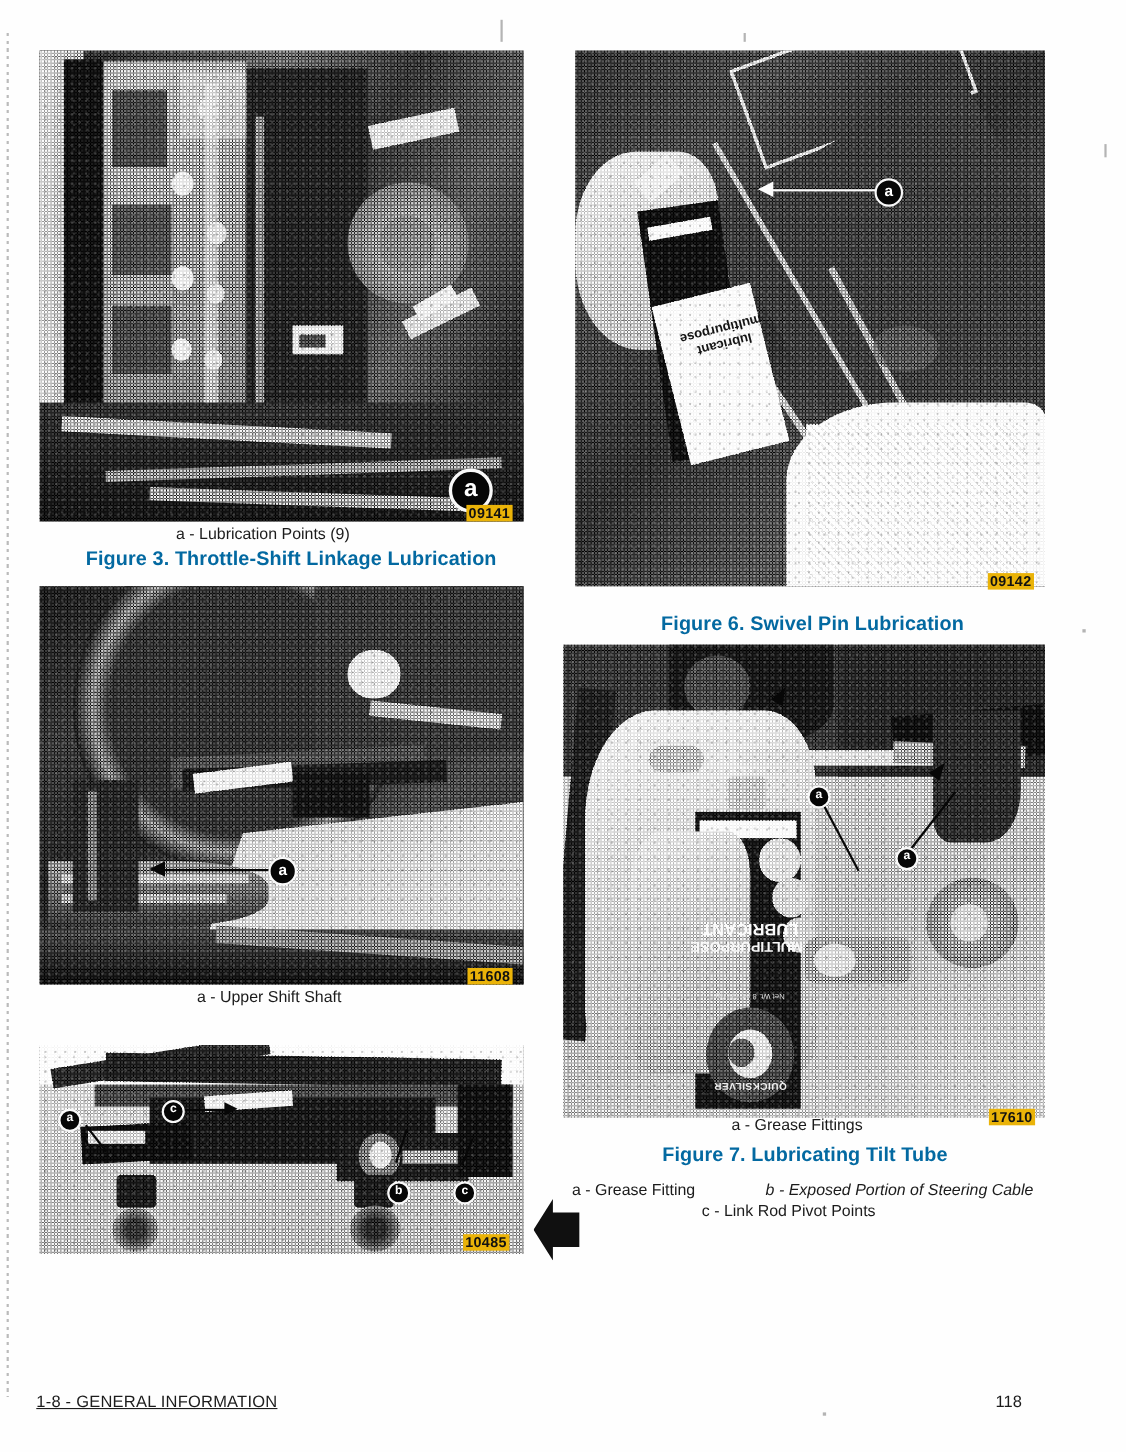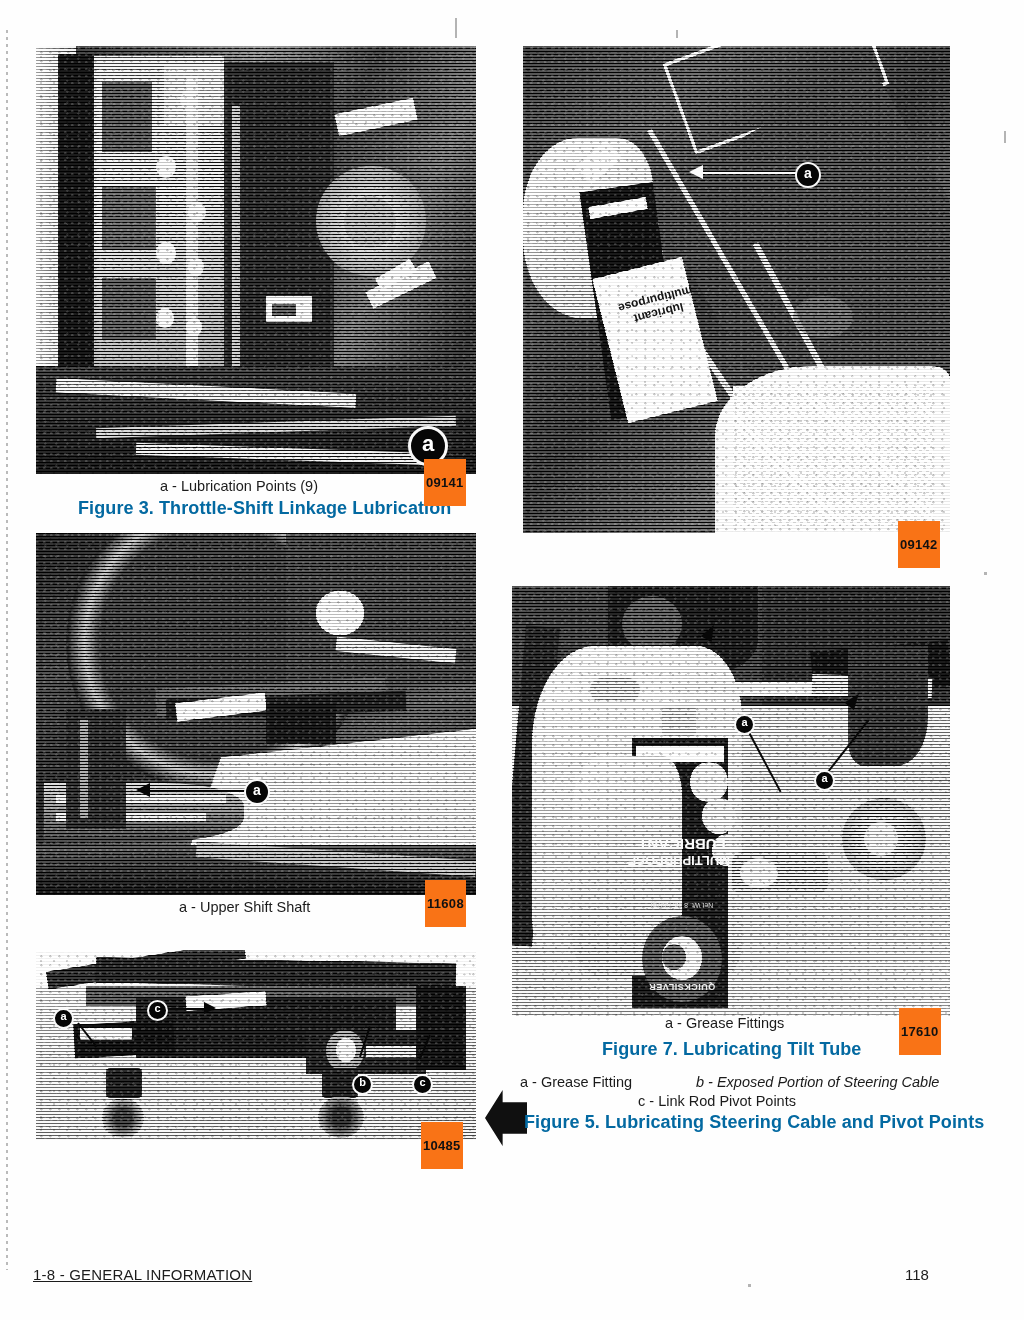--- a/index.html
+++ b/index.html
@@ -77,22 +77,22 @@
   .pshape { position: absolute; }
 
   
   .photo-id {
     position: absolute;
     font-family: "Liberation Sans", sans-serif;
     font-size: 13px;
     font-weight: 700;
     letter-spacing: .3px;
     color: #111;
-    background: #f97316;
-    padding: 16px 2px;
+    background: #eab308;
+    padding: 0 2px;
     z-index: 9;
   }
 
   
   .callout {
     position: absolute;
     width: 22px; height: 22px;
     border-radius: 50%;
     background: #0d0d0d;
     border: 2px solid #f2f2f2;
@@ -300,20 +300,21 @@
     <div class="pshape" style="left:92px;top:246px;width:84px;transform:rotate(166deg);text-align:center;">
       <span style="display:block;font-family:'Liberation Sans',sans-serif;font-size:12px;font-weight:700;color:#1a1a1a;">lubricant</span>
       <span style="display:block;font-family:'Liberation Sans',sans-serif;font-size:12px;font-weight:700;color:#1a1a1a;">multipurpose</span>
     </div>
     <div class="leader" style="left:178px;top:126px;width:100px;"></div>
     <div class="arrowhead" style="left:166px;top:119px;border-top:7px solid transparent;border-bottom:7px solid transparent;border-right:14px solid #f5f5f5;"></div>
     <div class="callout" style="left:272px;top:116px;">a</div>
   </div>
   <div class="photo-id" style="left:898px;top:521px;">09142</div>
 
+  <div class="fig-title" style="left:601px;top:557px;">Figure 6. Swivel Pin Lubrication</div>
 
   <div class="photo" style="left:512px;top:586px;width:438px;height:430px;
               background:linear-gradient(160deg,#cdcdcd 0%,#b8b8b8 30%,#a6a6a6 60%,#c2c2c2 100%);">
     <div class="pshape" style="left:0;top:0;width:438px;height:120px;background:#2e2e2e;"></div>
     <div class="pshape" style="left:96px;top:0px;width:150px;height:90px;background:#171717;border-radius:0 0 40% 30%;"></div>
     <div class="pshape" style="left:110px;top:10px;width:60px;height:56px;border-radius:50%;background:#3b3b3b;"></div>
     <div class="pshape" style="left:250px;top:0px;width:188px;height:120px;background:#232323;"></div>
     <div class="pshape" style="left:300px;top:60px;width:138px;height:46px;background:#111;transform:rotate(-5deg);"></div>
     <div class="pshape" style="left:0px;top:40px;width:34px;height:320px;background:#1d1d1d;transform:rotate(5deg);"></div>
     <div class="pshape" style="left:20px;top:60px;width:210px;height:330px;background:linear-gradient(160deg,#e6e6e6,#9d9d9d);border-radius:30% 22% 10% 18%;"></div>
@@ -357,18 +358,17 @@
   <div class="photo-id" style="left:899px;top:1008px;">17610</div>
 
   <div class="legend" style="left:665px;top:1015px;">a - Grease Fittings</div>
   <div class="fig-title" style="left:602px;top:1039px;">Figure 7. Lubricating Tilt Tube</div>
 
   <div class="legend" style="left:520px;top:1074px;">a - Grease Fitting</div>
   <div class="legend" style="left:696px;top:1074px;font-style:italic;">b - Exposed Portion of Steering Cable</div>
   <div class="legend" style="left:638px;top:1093px;">c - Link Rod Pivot Points</div>
 
   <div class="arrow-marker" style="left:485px;top:1090px;"></div>
-  <div class="fig-title" style="left:524px;top:1112px;">Figure 5. Lubricating Steering Cable and Pivot Points</div>
 
   <div class="footer-left" style="left:33px;top:1266px;text-decoration:underline;">1-8 - GENERAL INFORMATION</div>
   <div class="footer-right" style="left:905px;top:1266px;">118</div>
 
 </div>
 
 </body></html>

